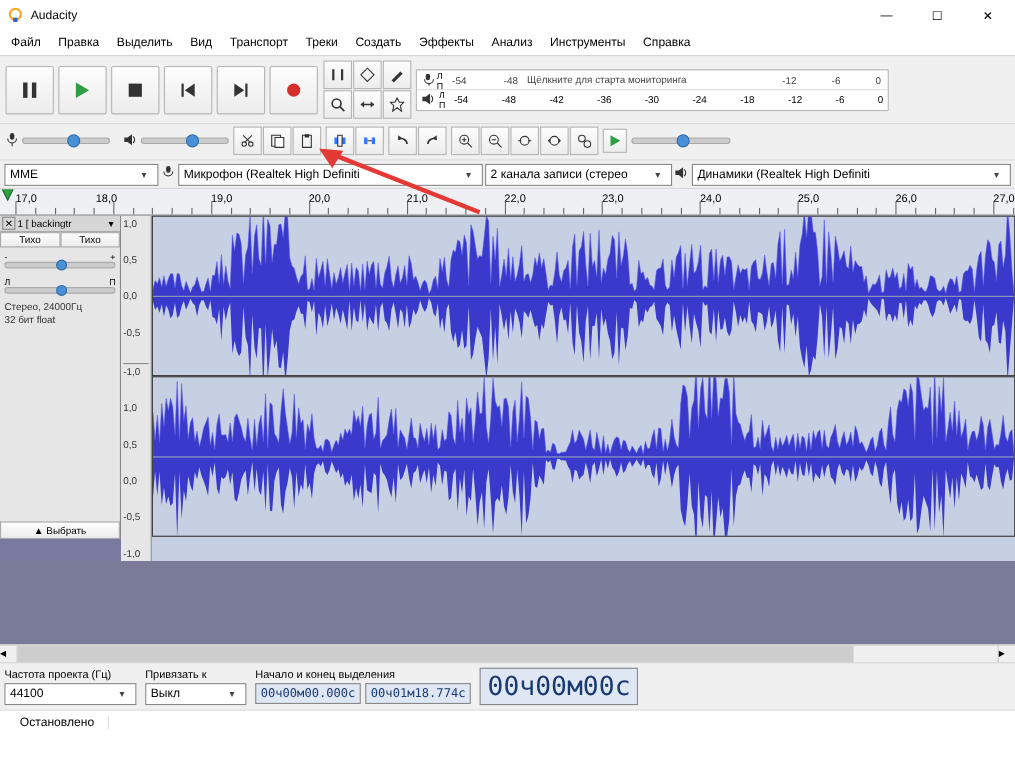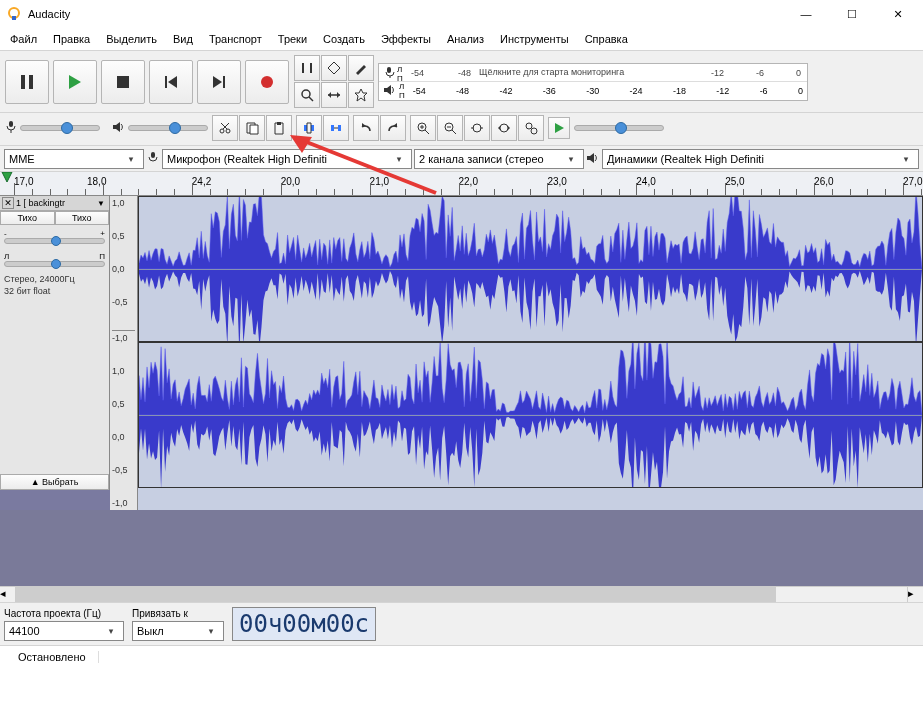--- a/index.html
+++ b/index.html
@@ -369,21 +369,21 @@
 
 <div class="devicebar">
   <div class="sel" style="width:140px">
     <span>MME</span>
       <span class="drop">▾</span>
   </div>
   <span><svg width="14" height="14">
         <rect x="5" y="1" width="4" height="6" rx="2" fill="#333"></rect>
         <path d="M3 6 a4 4 0 0 0 8 0" fill="none" stroke="#333"></path>
       </svg></span>
-  <div class="sel" style="width:250px">
+  <div class="sel" style="width:277px">
     <span>Микрофон (Realtek High Definiti</span>
       <span class="drop">▾</span>
   </div>
   <div class="sel" style="width:170px">
     <span>2 канала записи (стерео</span>
       <span class="drop">▾</span>
   </div>
   <span><svg width="14" height="14">
         <polygon points="1,5 4,5 8,2 8,12 4,9 1,9" fill="#333"></polygon>
         <path d="M9 4 a4 4 0 0 1 0 6" fill="none" stroke="#333"></path>
@@ -403,21 +403,21 @@
     <span class="tick" style="left: 31.78px; height: 6px;"></span>
     <span class="tick" style="left: 49.56px; height: 6px;"></span>
     <span class="tick" style="left: 67.34px; height: 6px;"></span>
     <span class="tick" style="left: 85.12px; height: 6px;"></span>
     <span class="lbl" style="left: 87px;">18,0</span>
     <span class="tick" style="left: 102.9px; height: 12px;"></span>
     <span class="tick" style="left: 120.68px; height: 6px;"></span>
     <span class="tick" style="left: 138.46px; height: 6px;"></span>
     <span class="tick" style="left: 156.24px; height: 6px;"></span>
     <span class="tick" style="left: 174.02px; height: 6px;"></span>
-    <span class="lbl" style="left: 191.8px;">24,2</span>
+    <span class="lbl" style="left: 191.8px;">19,0</span>
     <span class="tick" style="left: 191.8px; height: 12px;"></span>
     <span class="tick" style="left: 209.58px; height: 6px;"></span>
     <span class="tick" style="left: 227.36px; height: 6px;"></span>
     <span class="tick" style="left: 245.14px; height: 6px;"></span>
     <span class="tick" style="left: 262.92px; height: 6px;"></span>
     <span class="lbl" style="left: 280.7px;">20,0</span>
     <span class="tick" style="left: 280.7px; height: 12px;"></span>
     <span class="tick" style="left: 298.48px; height: 6px;"></span>
     <span class="tick" style="left: 316.26px; height: 6px;"></span>
     <span class="tick" style="left: 334.04px; height: 6px;"></span>
@@ -551,20 +551,27 @@
         <span class="drop">▾</span>
     </div>
   </div>
   <div class="grp">
     <label>Привязать к</label>
     <div class="sel2" style="width:92px">
       <span>Выкл</span>
         <span class="drop">▾</span>
     </div>
   </div>
+  <div class="grp">
+    <label>Начало и конец выделения</label>
+    <div style="display:flex;gap:4px;">
+      <div class="timecode">00ч00м00.000с</div>
+      <div class="timecode">00ч01м18.774с</div>
+    </div>
+  </div>
   <div class="timecode big">00ч00м00с</div>
 </div>
 
 <div class="statusbar">
   <div class="cell">Остановлено</div>
   <div style="flex:1"></div>
 </div>
 
 <svg class="arrow" style="left:288px;top:135px" width="150" height="60">
   <line x1="148" y1="58" x2="16" y2="6" stroke="#e53935" stroke-width="4"></line>

